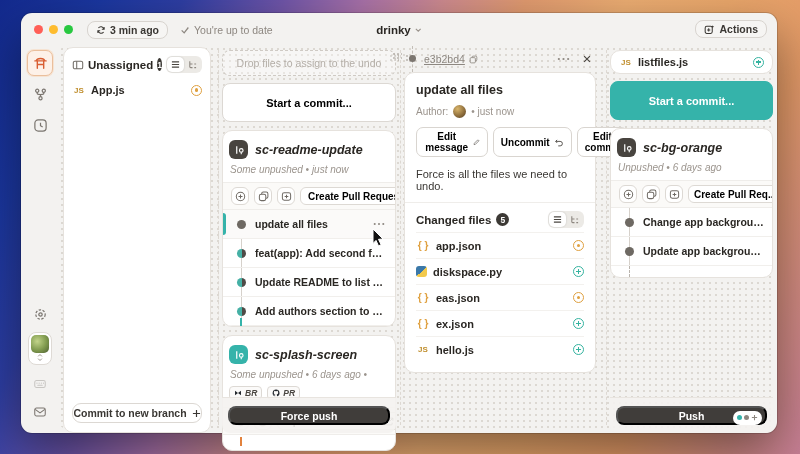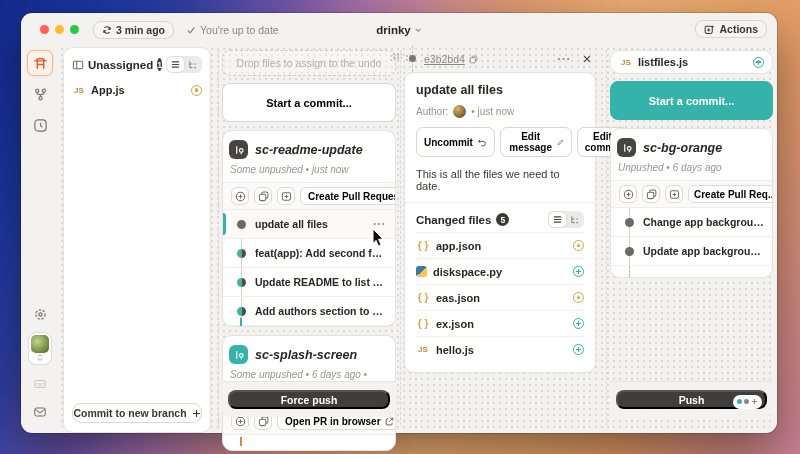--- a/index.html
+++ b/index.html
@@ -13,21 +13,21 @@
         #d18a80 92%, #c77f95 100%);
     position:relative;
     color:#2a2723;
   }
   .window {
     position:absolute; left:21px; top:13px; width:756px; height:420px;
     background:#f3f2f0; border-radius:11px;
     box-shadow:0 20px 50px rgba(0,0,0,.45), 0 0 0 1px rgba(0,0,0,.15);
   }
   
-  .titlebar { position:absolute; left:0; top:0; right:0; height:33px; display:flex; align-items:center; padding:0 16px; }
+  .titlebar { position:absolute; left:0; top:0; right:0; height:33px; display:flex; align-items:center; padding:0 10px; }
   .lights { display:flex; gap:6px; margin-left:3px; }
   .light { width:9px; height:9px; border-radius:50%; }
   .light.r { background:#ff5f57; } .light.y { background:#febc2e; } .light.g { background:#28c840; }
   .pill-btn {
     display:inline-flex; align-items:center; gap:4px; border:1px solid #d8d4cf;
     border-radius:8px; background:#f6f5f3; padding:2px 8px; font-size:10.5px; font-weight:700; color:#3a3733;
   }
   .sync { margin-left:14px; }
   .uptodate { display:flex; align-items:center; gap:4px; margin-left:12px; font-size:10.5px; color:#8d8780; }
   .proj-title { position:absolute; left:50%; transform:translateX(-50%); font-size:11.5px; font-weight:700; display:flex; align-items:center; gap:3px; }
@@ -92,21 +92,21 @@
   .commits { position:relative; }
   .commit-rail { position:absolute; left:18px; top:0; bottom:0; width:1px; background:#d6d1cb; }
   .commit-row { position:relative; display:flex; align-items:center; height:29px; padding-left:32px; padding-right:8px; font-size:10.5px; font-weight:600; border-bottom:1px solid #f1efec; }
   .commit-row:last-child { border-bottom:none; }
   .cdot { position:absolute; left:14px; top:50%; margin-top:-4.5px; width:9px; height:9px; border-radius:50%; background:#6e6963; }
   .cdot.two { background:linear-gradient(90deg, #45b0a5 50%, #4f4a46 50%); }
   .sel-bar { position:absolute; left:0; top:3px; bottom:3px; width:3px; border-radius:0 3px 3px 0; background:var(--teal,#35b3aa); }
   .rail-tail-teal { position:absolute; left:17px; bottom:0; width:2px; height:8px; background:var(--teal,#35b3aa); }
   .tick-orange { width:2px; height:9px; background:var(--orange,#e2823d); margin:2px 0 4px 17px; }
   .dashed-tail { margin-left:18px; height:11px; border-left:1px dashed #b9b3ac; }
-  .push-bar { position:absolute; left:0; right:0; bottom:16px; height:36px; border-top:1px solid #e8e4df; background:rgba(244,242,240,.9); border-radius:0 0 8px 8px; display:flex; align-items:center; padding:0 6px; }
+  .push-bar { position:absolute; left:0; right:0; bottom:0; height:36px; border-top:1px solid #e8e4df; background:rgba(244,242,240,.9); border-radius:0 0 8px 8px; display:flex; align-items:center; padding:0 6px; }
   .push-btn { flex:1; height:19px; background:var(--dark,#403d3a); border-radius:8px; color:#fff; font-size:10.5px; font-weight:600; display:flex; align-items:center; justify-content:center; position:relative; }
   .push-ind { position:absolute; right:3px; top:2.5px; height:14px; background:#fff; border-radius:7px; display:flex; align-items:center; gap:2px; padding:0 4px; }
   .pi-dot { width:5px; height:5px; border-radius:50%; }
   
   .detail-head { position:relative; display:flex; align-items:center; height:18px; padding-left:20px; }
   .dh-line { position:absolute; left:8px; top:-4px; height:26px; border-left:1px dashed #c3beb7; }
   .dh-dot { position:absolute; left:5px; top:5px; width:7px; height:7px; border-radius:50%; background:#7c7670; }
   .hash-link { font-size:10.5px; color:#8d8780; text-decoration:underline; }
   .detail-card { padding:10px 11px; }
   .detail-title { font-size:12.5px; font-weight:700; }
@@ -447,37 +447,37 @@
 
       <div class="card detail-card" style="margin-top:4px;">
         <div class="detail-title">update all files</div>
         <div class="author-line">
           <span>Author:</span>
           <span class="author-avatar"></span>
           <span>•  just now</span>
         </div>
         <div class="edit-row">
           <button class="edit-btn">
+            <span>Edit message</span>
+            <svg width="9" height="9" viewBox="0 0 12 12">
+                <path d="M2 10l.5-2.5L8.7 1.3a1 1 0 0 1 1.4 0l.6.6a1 1 0 0 1 0 1.4L4.5 9.5z" fill="none" stroke="#4a4641" stroke-width="1.1"></path>
+              </svg>
+          </button>
+          <button class="edit-btn">
             <span>Uncommit</span>
             <svg width="10" height="9" viewBox="0 0 12 12">
                 <path d="M3.5 2.5 1.5 4.5l2 2" fill="none" stroke="#4a4641" stroke-width="1.2"></path>
                 <path d="M1.8 4.5h5.7a3 3 0 0 1 0 6H5" fill="none" stroke="#4a4641" stroke-width="1.2"></path>
               </svg>
           </button>
           <button class="edit-btn">
-            <span>Edit message</span>
-            <svg width="9" height="9" viewBox="0 0 12 12">
-                <path d="M2 10l.5-2.5L8.7 1.3a1 1 0 0 1 1.4 0l.6.6a1 1 0 0 1 0 1.4L4.5 9.5z" fill="none" stroke="#4a4641" stroke-width="1.1"></path>
-              </svg>
-          </button>
-          <button class="edit-btn">
             <span>Edit commit</span>
           </button>
         </div>
-        <div class="desc">This is all the files we need to date.</div>
+        <div class="desc">Force is all the files we need to undo.</div>
         <div class="hdiv"></div>
         <div class="cf-head">
           <span class="cf-title">Changed files</span>
           <span class="count-badge">5</span>
           <span class="seg">
             <span class="seg-cell active">
               <svg width="9" height="9" viewBox="0 0 10 10">
                   <path d="M1 2h8M1 5h8M1 8h8" stroke="#4a4641" stroke-width="1.3"></path>
                 </svg>
             </span>

